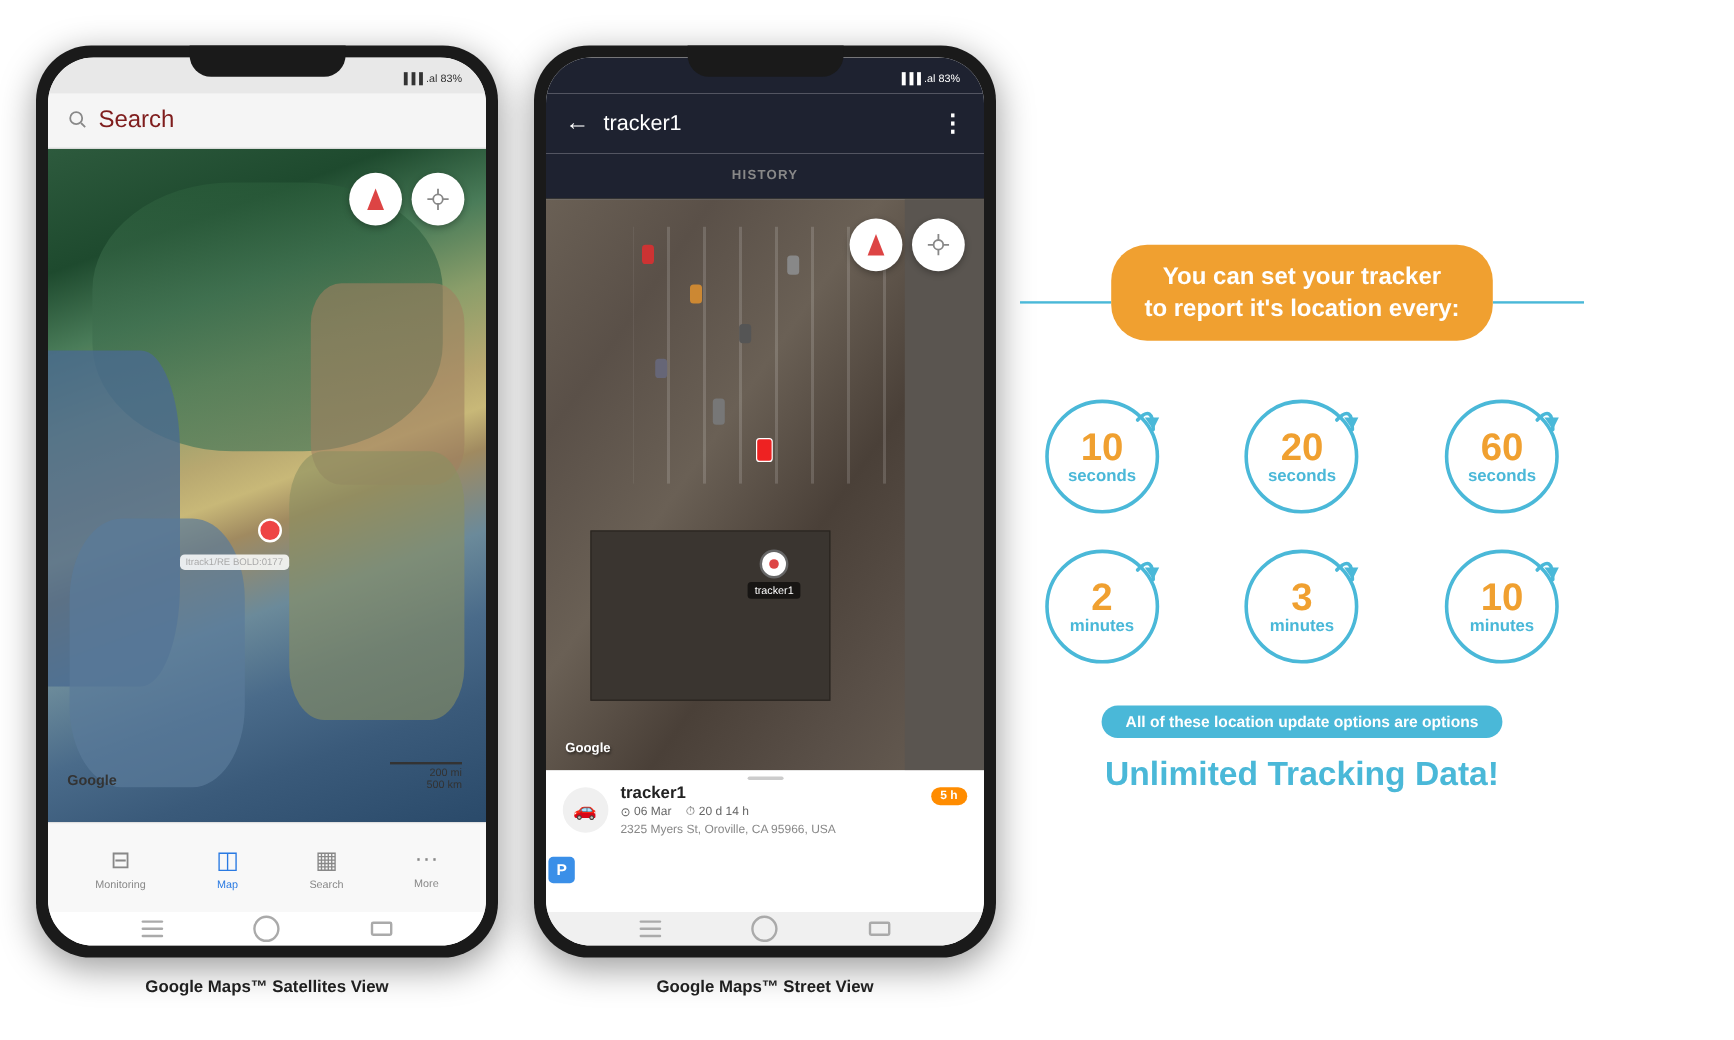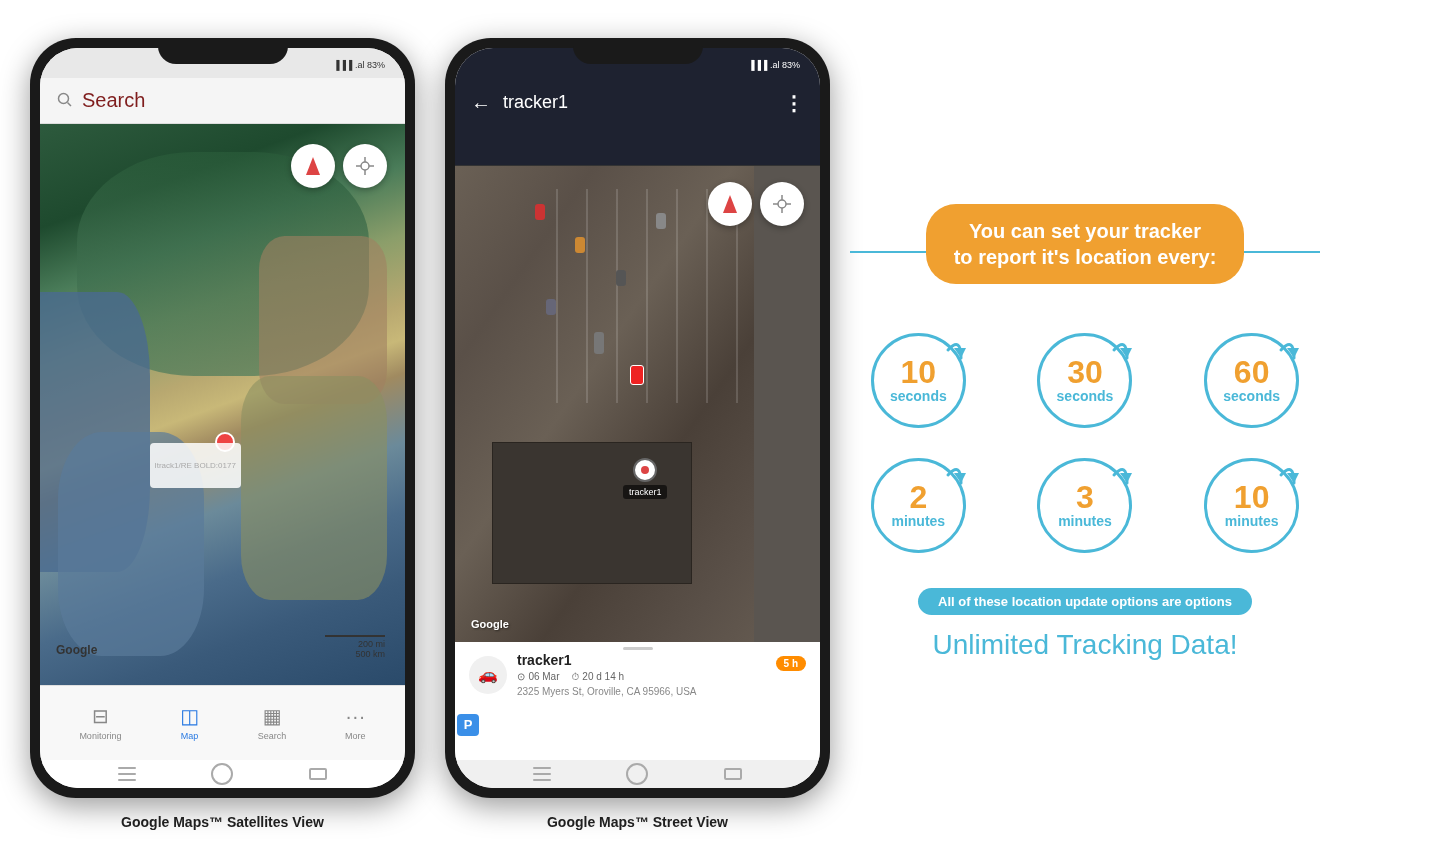--- a/index.html
+++ b/index.html
@@ -194,24 +194,25 @@
       background: #e44;
       border-radius: 50%;
       border: 2px solid white;
       z-index: 5;
     }
 
     .tracker-label-map {
       position: absolute;
       background: rgba(255,255,255,0.85);
       border-radius: 4px;
-      padding: 18px 5px;
+      padding: 2px 5px;
       font-size: 9px;
       color: #555;
       z-index: 5;
+      margin-top: 19px;
     }
 
     
     .phone1-nav {
       height: 75px;
       background: #f8f8f8;
       border-top: 1px solid #e0e0e0;
       display: flex;
       align-items: center;
       justify-content: space-around;
@@ -614,21 +615,21 @@
       font-weight: bold;
       padding: 6px 20px;
       border-radius: 20px;
       margin-bottom: 12px;
       text-align: center;
     }
 
     .unlimited-text {
       text-align: center;
       font-size: 28px;
-      font-weight: normal;
+      font-weight: bold;
       color: #4ab8d8;
       line-height: 1.3;
     }
   </style>
 </head>
 <body>
 
 <div class="main-container">
 
   <div class="phones-section">
@@ -734,20 +735,21 @@
             <span style="font-size:9px;color:white;">▐▐▐ .al 83%</span>
           </div>
 
           <div class="phone2-topbar">
             <span class="back-arrow">←</span>
             <span class="tracker-title">tracker1</span>
             <span class="more-dots">⋮</span>
           </div>
 
           <div class="phone2-tabs">
+            <div class="tab-item">HISTORY</div>
           </div>
 
           <div class="phone2-map">
             <div class="aerial-map">
 
               <div style="position:absolute;top:0;left:0;width:100%;height:100%;background:linear-gradient(125deg,#6a6055 0%,#5a5048 20%,#6a6055 40%,#4a4038 60%,#5a5048 80%,#6a6055 100%);"></div>
 
               <div style="position:absolute;top:5%;left:20%;width:65%;height:45%;background:repeating-linear-gradient(90deg,transparent,transparent 28px,rgba(255,255,255,0.15) 28px,rgba(255,255,255,0.15) 30px);"></div>
 
               <div style="position:absolute;top:58%;left:10%;width:55%;height:30%;background:#3a3530;border:1px solid #2a2520;"></div>
@@ -858,21 +860,21 @@
       </div>
 
       <div class="interval-circle">
         <div class="circle-container">
           <svg class="circle-svg" viewBox="0 0 105 105">
             <circle cx="52.5" cy="52.5" r="46" fill="none" stroke="#4ab8d8" stroke-width="3"></circle>
             <path d="M 82,22 Q 95,8 95,30" fill="none" stroke="#4ab8d8" stroke-width="3" stroke-linecap="round"></path>
             <polygon points="95,30 88,20 100,20" fill="#4ab8d8"></polygon>
           </svg>
           <div class="circle-text">
-            <span class="circle-number">30</span>
+            <span class="circle-number">20</span>
             <span class="circle-unit">seconds</span>
           </div>
         </div>
       </div>
 
       <div class="interval-circle">
         <div class="circle-container">
           <svg class="circle-svg" viewBox="0 0 105 105">
             <circle cx="52.5" cy="52.5" r="46" fill="none" stroke="#4ab8d8" stroke-width="3"></circle>
             <path d="M 82,22 Q 95,8 95,30" fill="none" stroke="#4ab8d8" stroke-width="3" stroke-linecap="round"></path>

